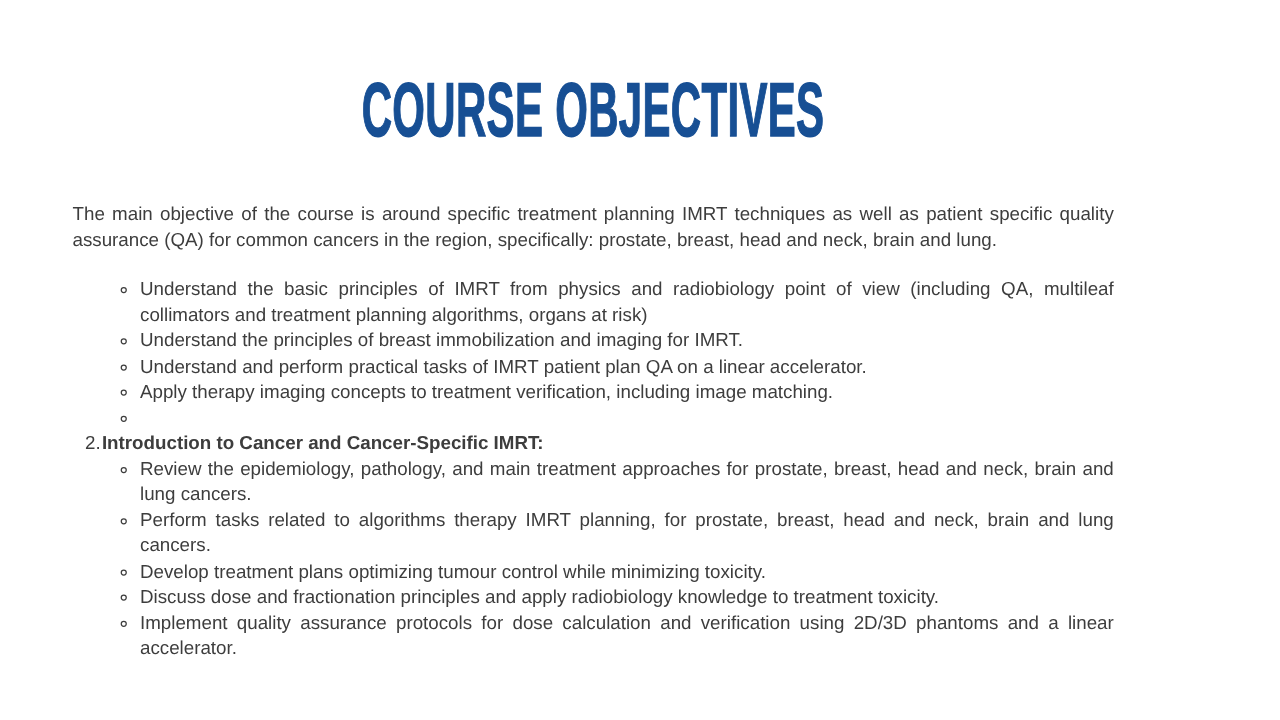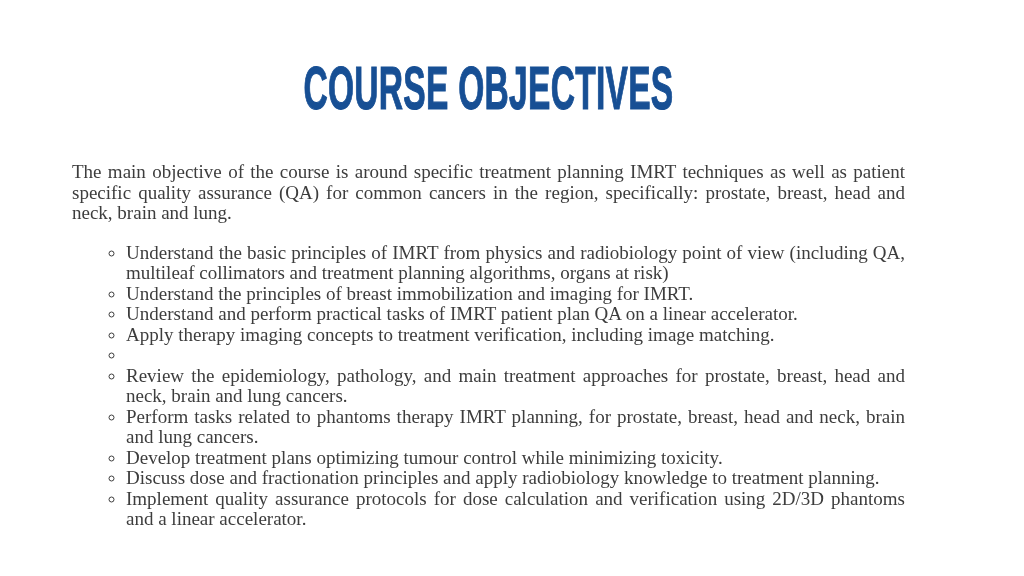--- a/index.html
+++ b/index.html
@@ -14,21 +14,20 @@
     height: 576px;
     background: var(--background);
     font-family: "Liberation Sans", sans-serif;
     overflow: hidden;
   }
   .slide {
     position: relative;
     width: 949px;
     height: 576px;
     background: var(--background);
-    margin-left: 14px;
   }
   .title-wrap {
     position: absolute;
     top: 58px;
     left: 0;
     right: 0;
     text-align: center;
     line-height: 1;
   }
   .title {
@@ -43,23 +42,22 @@
     transform: scaleX(0.55);
     transform-origin: 50% 50%;
     white-space: nowrap;
   }
   .content {
     position: absolute;
     top: 162px;
     left: 58px;
     right: 58px;
     color: var(--body_text);
-    font-size: 19px;
+    font-size: 15px;
     line-height: 20.5px;
-    font-family: Liberation Serif, serif;
   }
   .intro {
     margin: 0;
     text-align: justify;
   }
   .section:first-of-type { margin-top: 19px; }
   .section-heading {
     padding-left: 10px;
     font-weight: 700;
   }
@@ -98,23 +96,24 @@
       <ul class="bullets">
         <li>Understand the basic principles of IMRT from physics and radiobiology point of view (including QA, multileaf collimators and treatment planning algorithms, organs at risk)</li>
         <li>Understand the principles of breast immobilization and imaging for IMRT.</li>
         <li>Understand and perform practical tasks of IMRT patient plan QA on a linear accelerator.</li>
         <li>Apply therapy imaging concepts to treatment verification, including image matching.</li>
         <li></li>
       </ul>
     </div>
 
     <div class="section">
+      <div class="section-heading"><span class="sec-num">2.</span><span class="sec-title">Introduction to Cancer and Cancer-Specific IMRT:</span></div>
       <ul class="bullets">
         <li>Review the epidemiology, pathology, and main treatment approaches for prostate, breast, head and neck, brain and lung cancers.</li>
-        <li>Perform tasks related to phantoms therapy IMRT planning, for prostate, breast, head and neck, brain and lung cancers.</li>
+        <li>Perform tasks related to algorithms therapy IMRT planning, for prostate, breast, head and neck, brain and lung cancers.</li>
         <li>Develop treatment plans optimizing tumour control while minimizing toxicity.</li>
-        <li>Discuss dose and fractionation principles and apply radiobiology knowledge to treatment planning.</li>
+        <li>Discuss dose and fractionation principles and apply radiobiology knowledge to treatment toxicity.</li>
         <li>Implement quality assurance protocols for dose calculation and verification using 2D/3D phantoms and a linear accelerator.</li>
       </ul>
     </div>
 
   </div>
 </div>
 
 </body></html>

